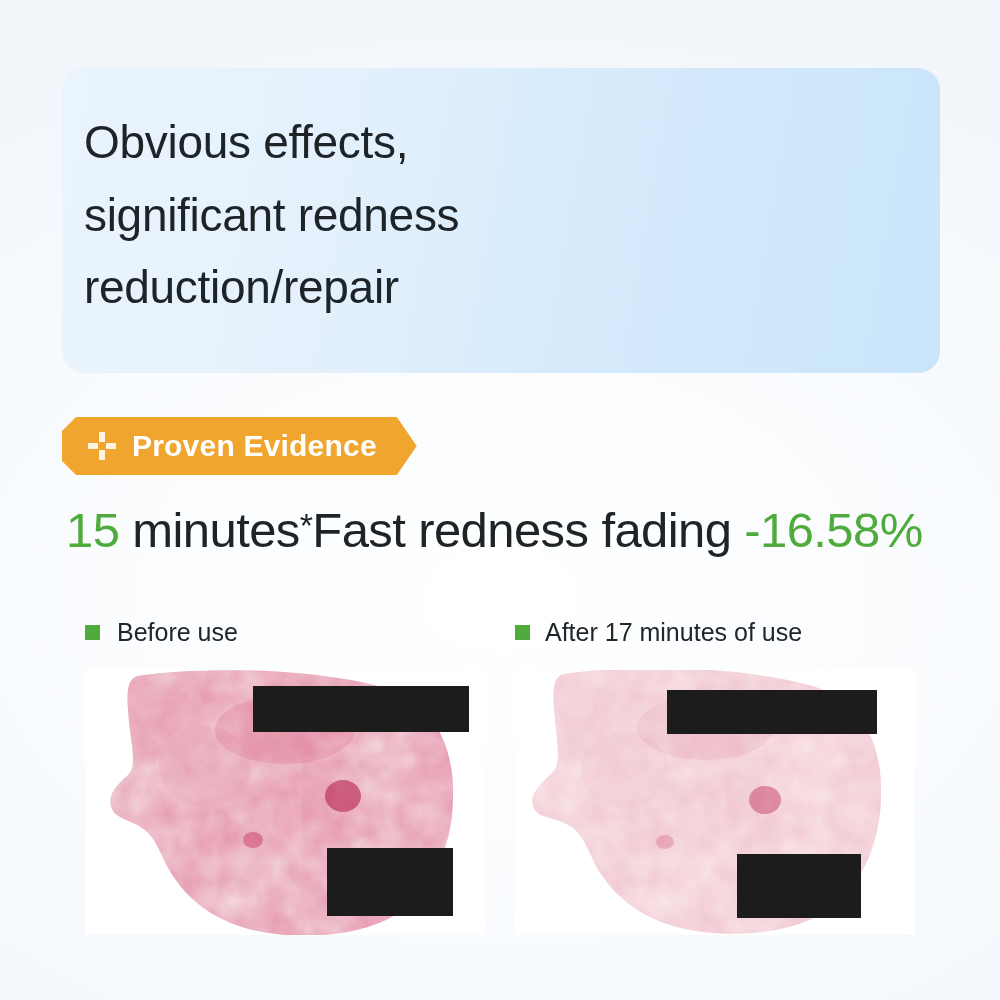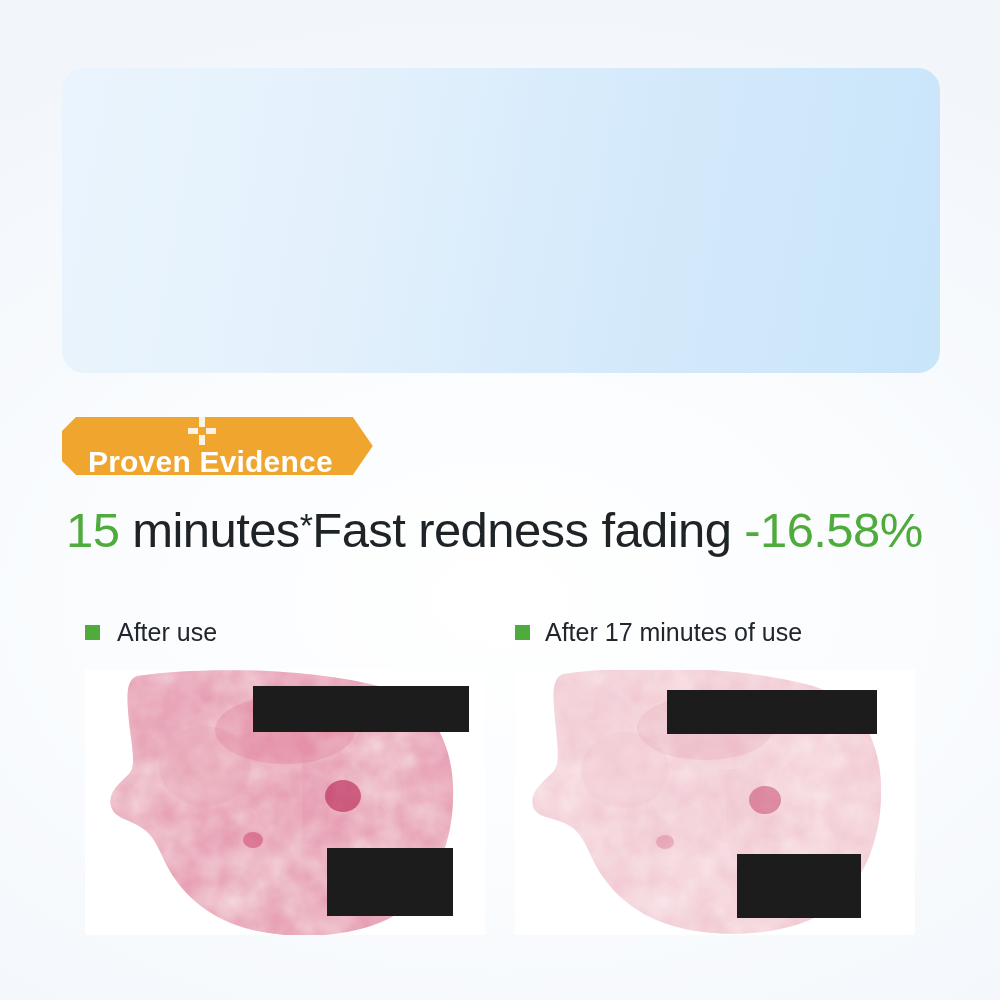--- a/index.html
+++ b/index.html
@@ -80,21 +80,20 @@
     display:inline-flex;
     align-items:center;
     height:58px;
     padding:0 40px 0 26px;
     background:#f0a52e;
     color:#ffffff;
     font-size:30px;
     font-weight:bold;
     letter-spacing:0.2px;
     clip-path:polygon(0 14px, 14px 0, calc(100% - 20px) 0, 100% 50%, calc(100% - 20px) 100%, 14px 100%, 0 calc(100% - 14px));
-    flex-direction:column;
   }
   .tag-icon {
     position:relative;
     width:28px; height:28px;
     margin-right:16px;
     flex:0 0 auto;
   }
   .tag-icon i {
     position:absolute;
     background:#fdf3e2;
@@ -170,20 +169,25 @@
   .photo.after  .bar.eyes  { left:152px; top:20px;  width:210px; height:44px; }
   .photo.after  .bar.mouth { left:222px; top:184px; width:124px; height:64px; }
 </style>
 </head>
 <body>
 
 <div id="page">
 
   <div class="hero-card">
 
+    <div class="hero-title">
+      <span class="line">Obvious effects,</span>
+      <span class="line">significant redness</span>
+      <span class="line">reduction/repair</span>
+    </div>
 
   </div>
 
   <div class="tag-wrap">
     <div class="tag">
       <span class="tag-icon">
         <i class="n"></i>
           <i class="s"></i>
           <i class="w"></i>
           <i class="e"></i>
@@ -193,21 +197,21 @@
   </div>
 
   <div class="stat-line"><span class="green">15</span> <span>minutes</span><span class="star">*</span><span>Fast redness fading</span> <span class="green">-16.58%</span></div>
 
   <div class="compare">
     <div class="panels">
 
       <div class="panel before">
         <div class="cap">
           <span class="cap-dot"></span>
-          <span class="cap-label">After use</span>
+          <span class="cap-label">Before use</span>
         </div>
         <div class="photo before">
           <svg class="skin" viewBox="0 0 400 265" preserveAspectRatio="none">
             <defs>
               <filter id="gb" x="-20%" y="-20%" width="140%" height="140%">
                 <feTurbulence type="fractalNoise" baseFrequency="0.045" numOctaves="4" seed="7" result="t"></feTurbulence>
                 <feColorMatrix in="t" type="matrix" result="n" values="0 0 0 0 0.78  0 0 0 0 0.32  0 0 0 0 0.42  0 0 0 0.95 0"></feColorMatrix>
                 <feGaussianBlur in="n" stdDeviation="1.6"></feGaussianBlur>
               </filter>
               <filter id="gb2" x="-20%" y="-20%" width="140%" height="140%">

